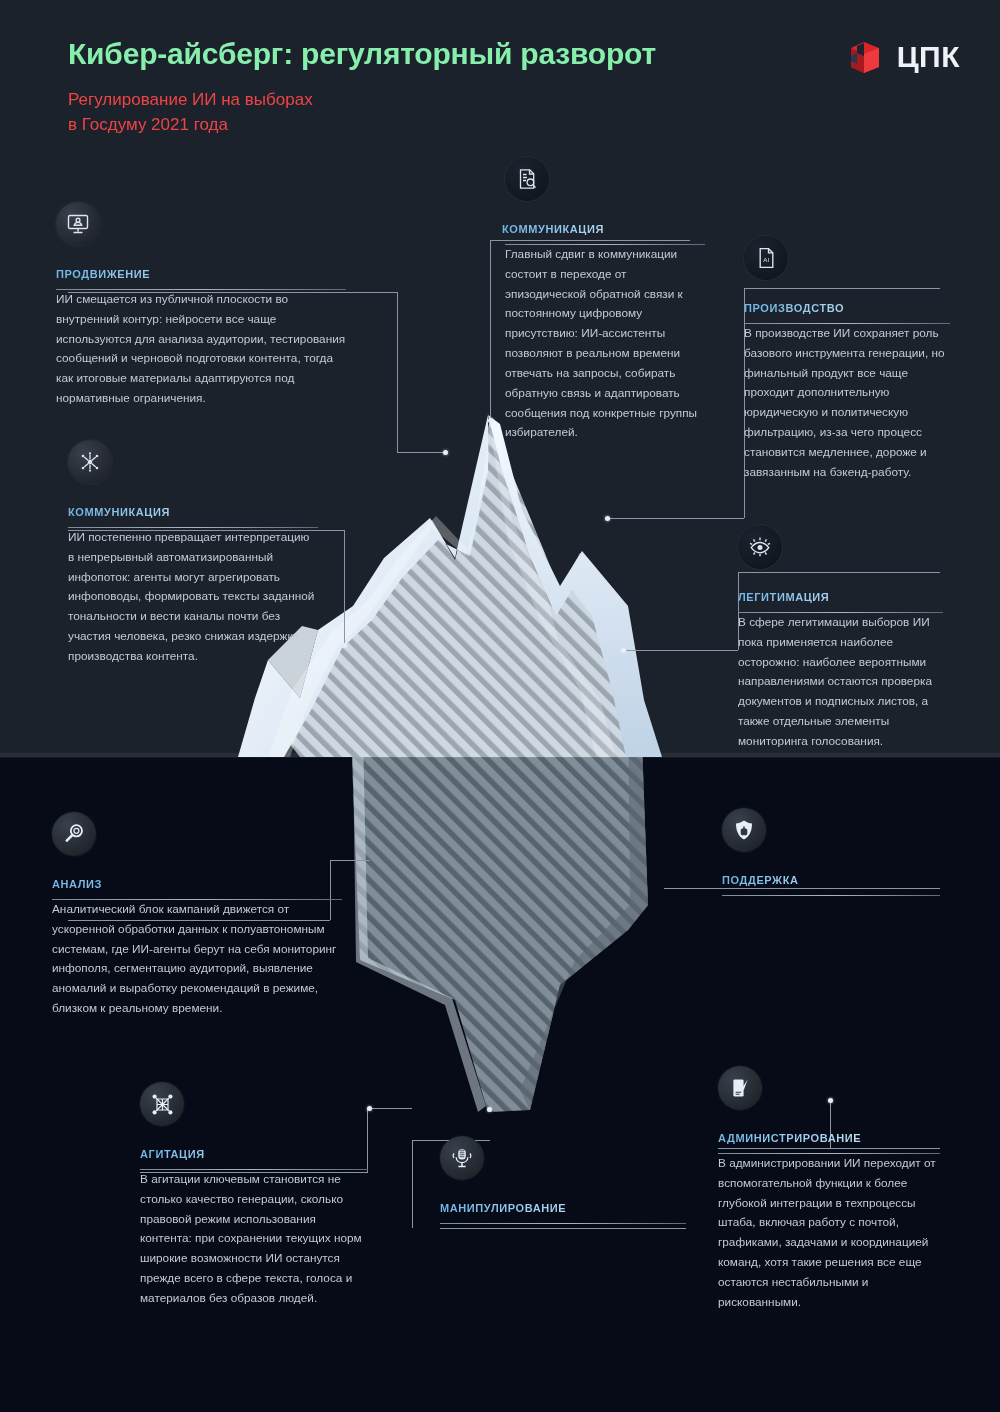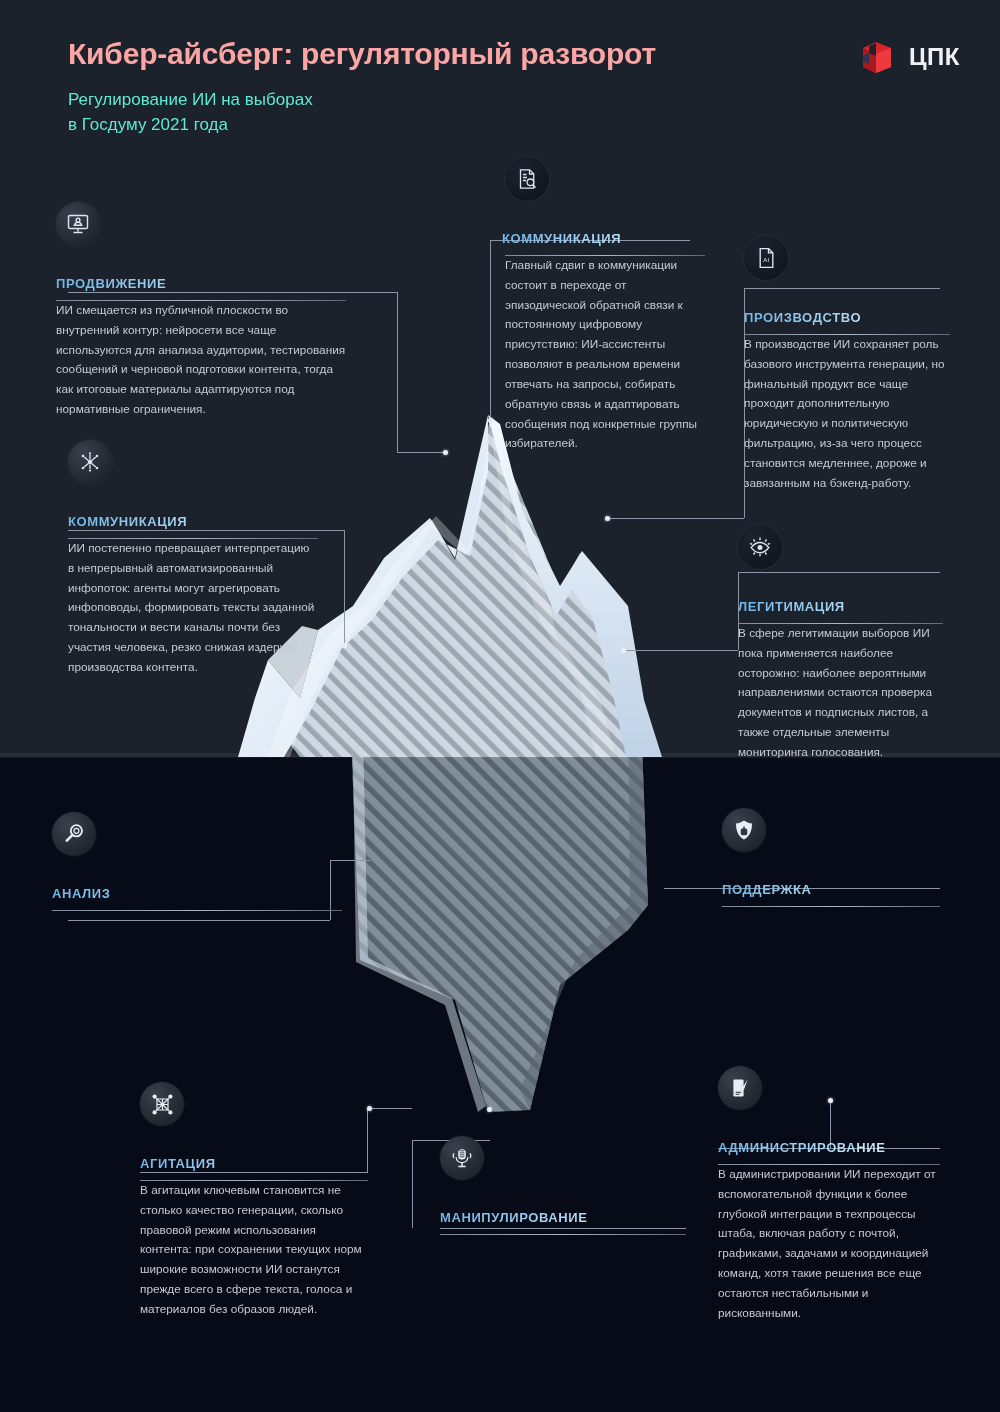--- a/index.html
+++ b/index.html
@@ -15,43 +15,43 @@
   
   .bg-above { position:absolute; left:0; top:0; width:1000px; height:757px; background:#1c222b; }
   .bg-below { position:absolute; left:0; top:757px; width:1000px; height:655px; background:#060b17; }
 
   
   #iceberg { position:absolute; left:0; top:0; width:1000px; height:1412px; }
 
   
   .header { position:absolute; left:68px; top:36px; width:760px; }
   .title {
-    font-size:30px; font-weight:bold; color:#fca5a5; letter-spacing:-0.2px;
+    font-size:30px; font-weight:bold; color:#86efac; letter-spacing:-0.2px;
     line-height:1.2;
   }
   .subtitle {
-    margin-top:16px; font-size:17px; color:#5eead4; line-height:1.45; font-weight:400;
+    margin-top:16px; font-size:17px; color:#ef4444; line-height:1.45; font-weight:400;
   }
   .logo { position:absolute; right:40px; top:34px; display:flex; align-items:center; gap:10px; }
-  .logo-text { font-size:24px; font-weight:bold; color:#eef2f6; letter-spacing:0.5px; }
+  .logo-text { font-size:30px; font-weight:bold; color:#eef2f6; letter-spacing:0.5px; }
 
   
   .block { position:absolute; }
   .ic {
     width:44px; height:44px; border-radius:50%;
     background:radial-gradient(circle at 35% 30%, #3a414c 0%, #262b34 55%, #171c24 100%);
     display:flex; align-items:center; justify-content:center;
     box-shadow:0 0 0 1px rgba(255,255,255,0.04);
   }
   .ic.dark {
     background:radial-gradient(circle at 35% 30%, #1b232e 0%, #141a23 55%, #0d1118 100%);
   }
   .blk-title {
-    margin-top:30px;
-    font-size:13px; font-weight:bold; letter-spacing:0.6px;
+    margin-top:22px;
+    font-size:11px; font-weight:bold; letter-spacing:0.6px;
     background:linear-gradient(100deg,#6fb7e8 0%, #a8d4f2 45%, #eef6fc 100%);
     -webkit-background-clip:text; background-clip:text; color:transparent;
     white-space:nowrap;
   }
   .rule {
     margin-top:9px; height:1px;
     background:linear-gradient(90deg,#7f8a99 0%, #aab4c2 50%, #5d6776 100%);
   }
   .body-txt {
     font-size:11.8px; line-height:1.68; color:#c3cad4;
@@ -279,20 +279,21 @@
   <div class="block" style="left:52px;top:812px;width:290px">
     <div class="ic">
       <svg class="gi" width="26" height="26" viewBox="0 0 26 26" fill="none" stroke="#e6eef6" stroke-width="1.8">
         <circle cx="15.4" cy="9.8" r="5.6"></circle>
         <circle cx="15.4" cy="9.8" r="2.5" stroke-width="1.2"></circle>
         <path d="M11.2 14.1 5.8 19.6" stroke-width="2.6" stroke-linecap="round"></path>
       </svg>
     </div>
     <div class="blk-title">АНАЛИЗ</div>
     <div class="rule"></div>
+    <div class="body-txt">Аналитический блок кампаний движется от ускоренной обработки данных к полуавтономным системам, где ИИ-агенты берут на себя мониторинг инфополя, сегментацию аудиторий, выявление аномалий и выработку рекомендаций в режиме, близком к реальному времени.</div>
   </div>
 
   <div class="block" style="left:722px;top:808px;width:218px">
     <div class="ic">
       <svg class="gi" width="24" height="24" viewBox="0 0 24 24" fill="none" stroke="#e6eef6" stroke-width="1.4">
         <path d="M12 2.6c3 2.1 5.6 2.8 8 2.8 0 7.3-2.3 12.9-8 16.2C6.3 18.3 4 12.7 4 5.4c2.4 0 5-.7 8-2.8z" fill="#e6eef6" stroke="none"></path>
         <path d="M12 8.4v3" stroke="#30373f" stroke-width="1.6"></path>
         <rect x="9.4" y="11.2" width="5.2" height="5.4" rx="1" stroke="#30373f" stroke-width="1.4" fill="#30373f"></rect>
       </svg>
     </div>

